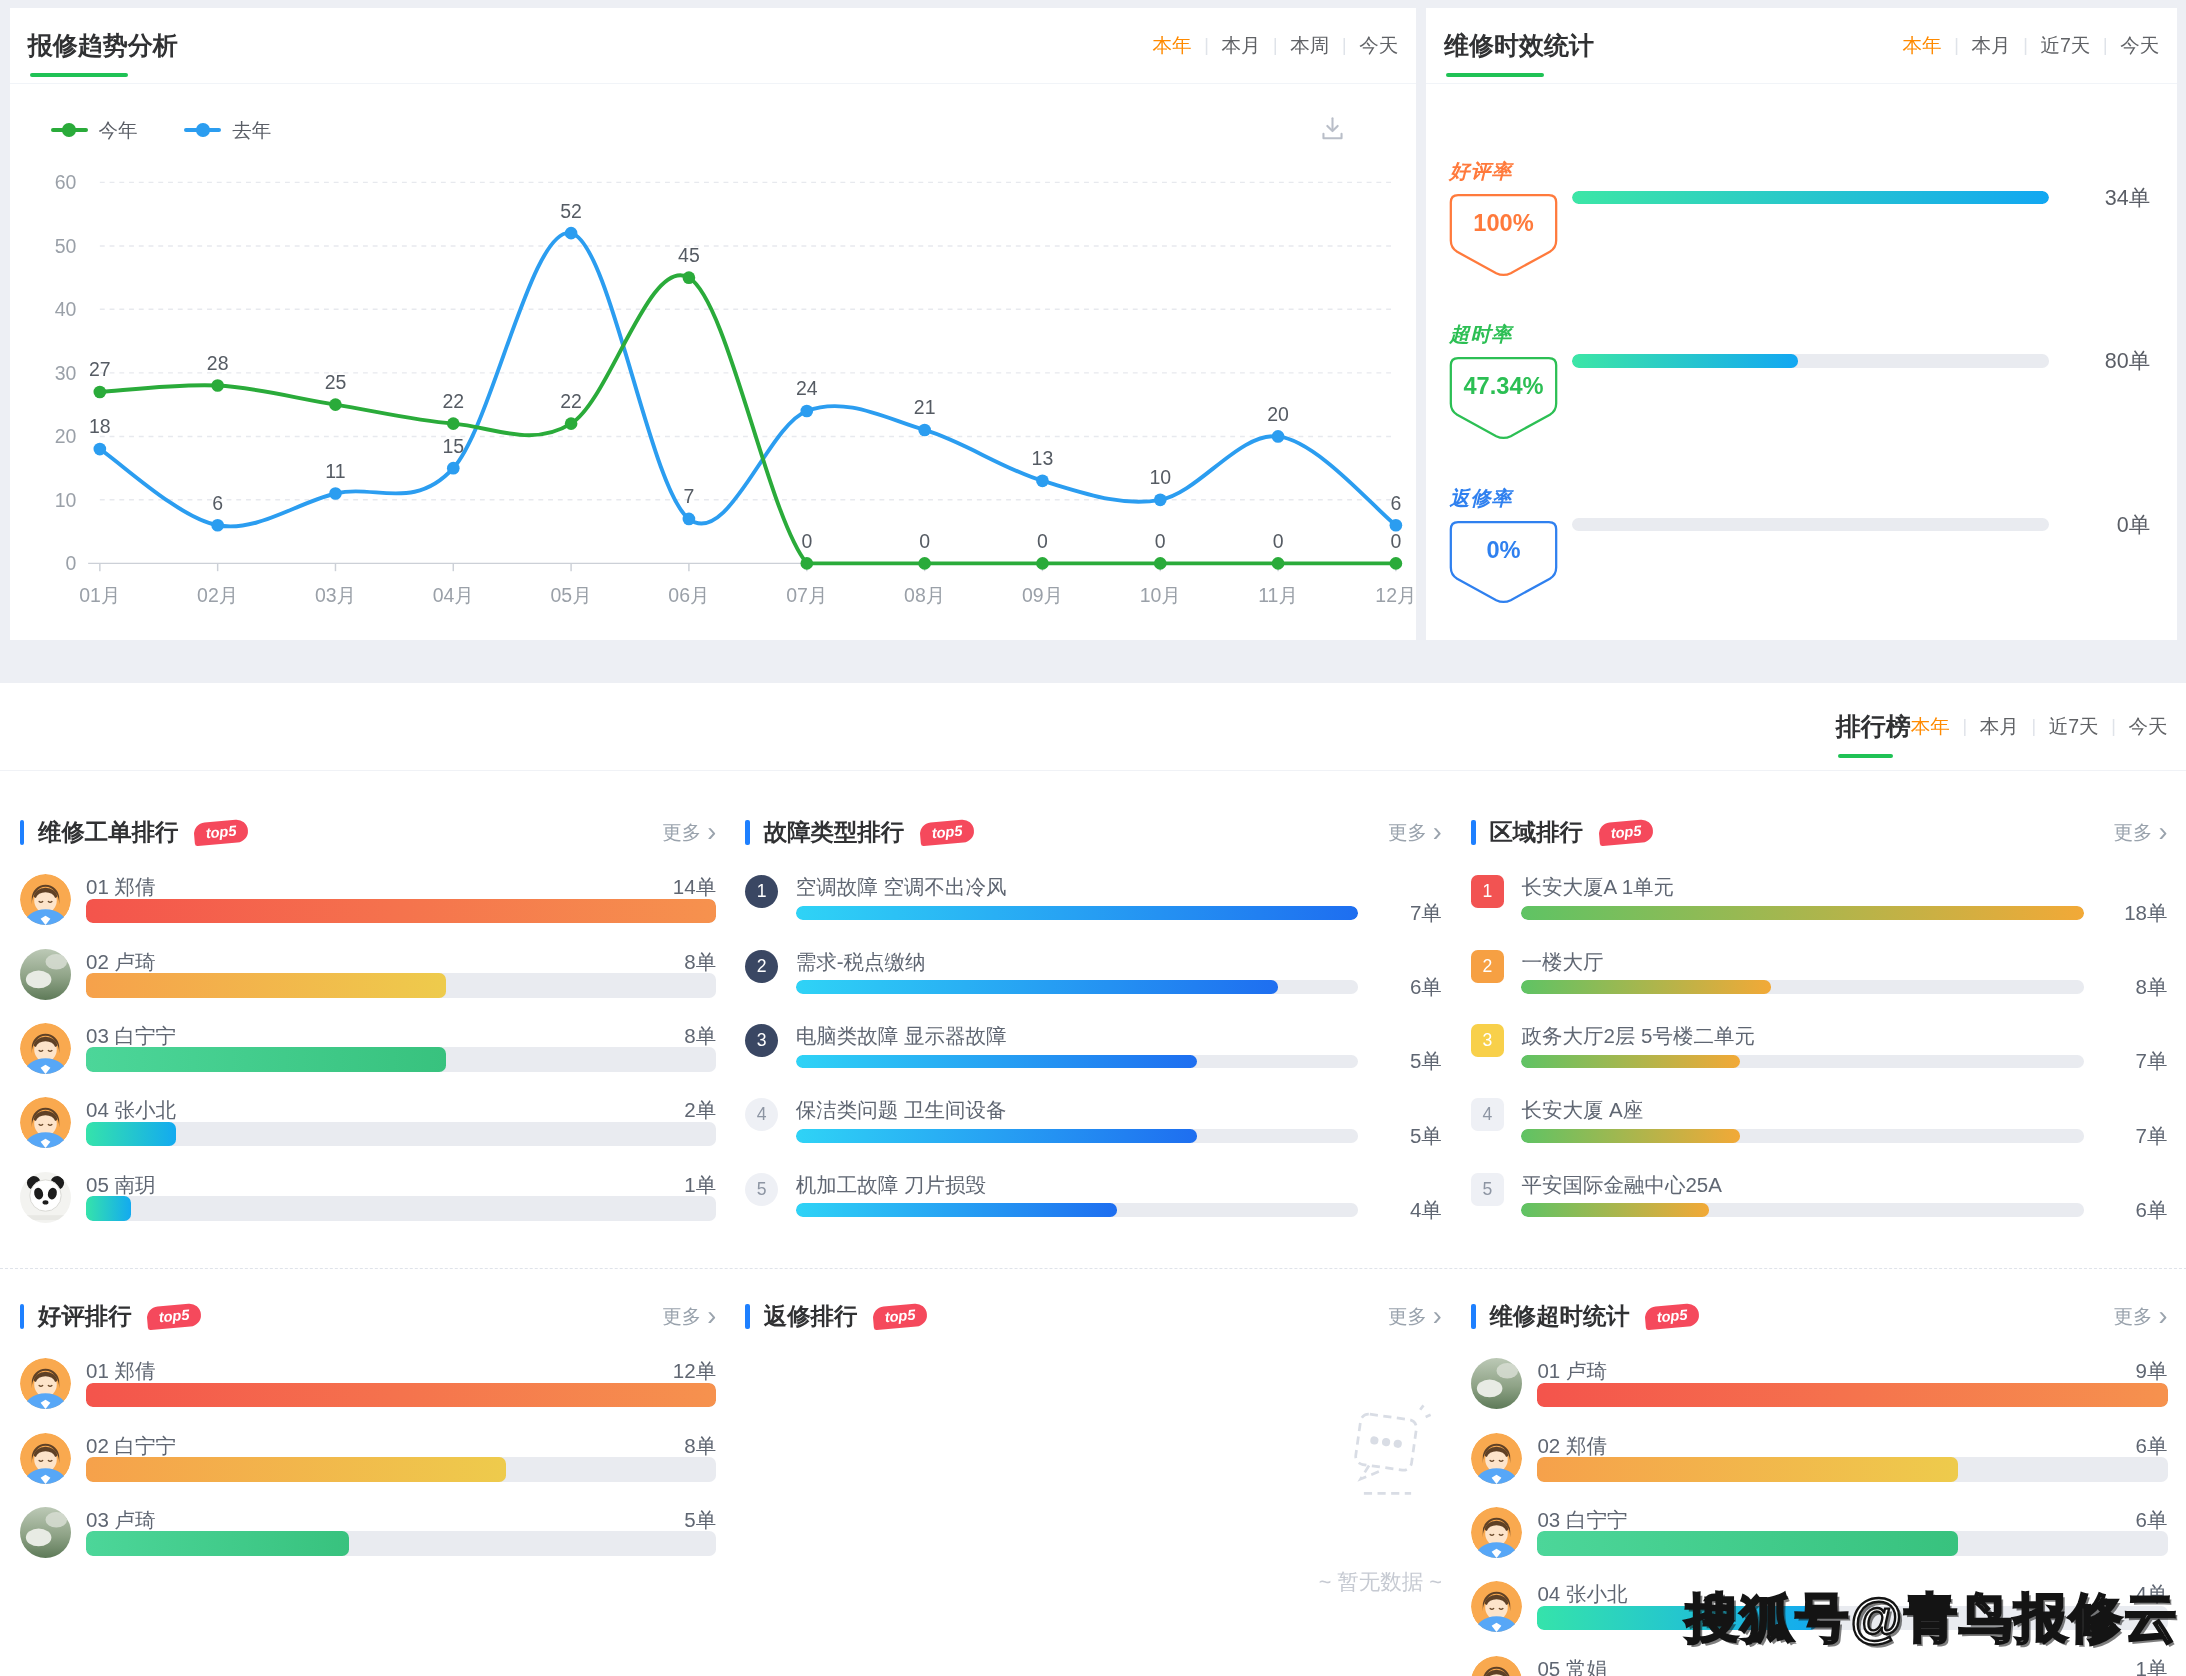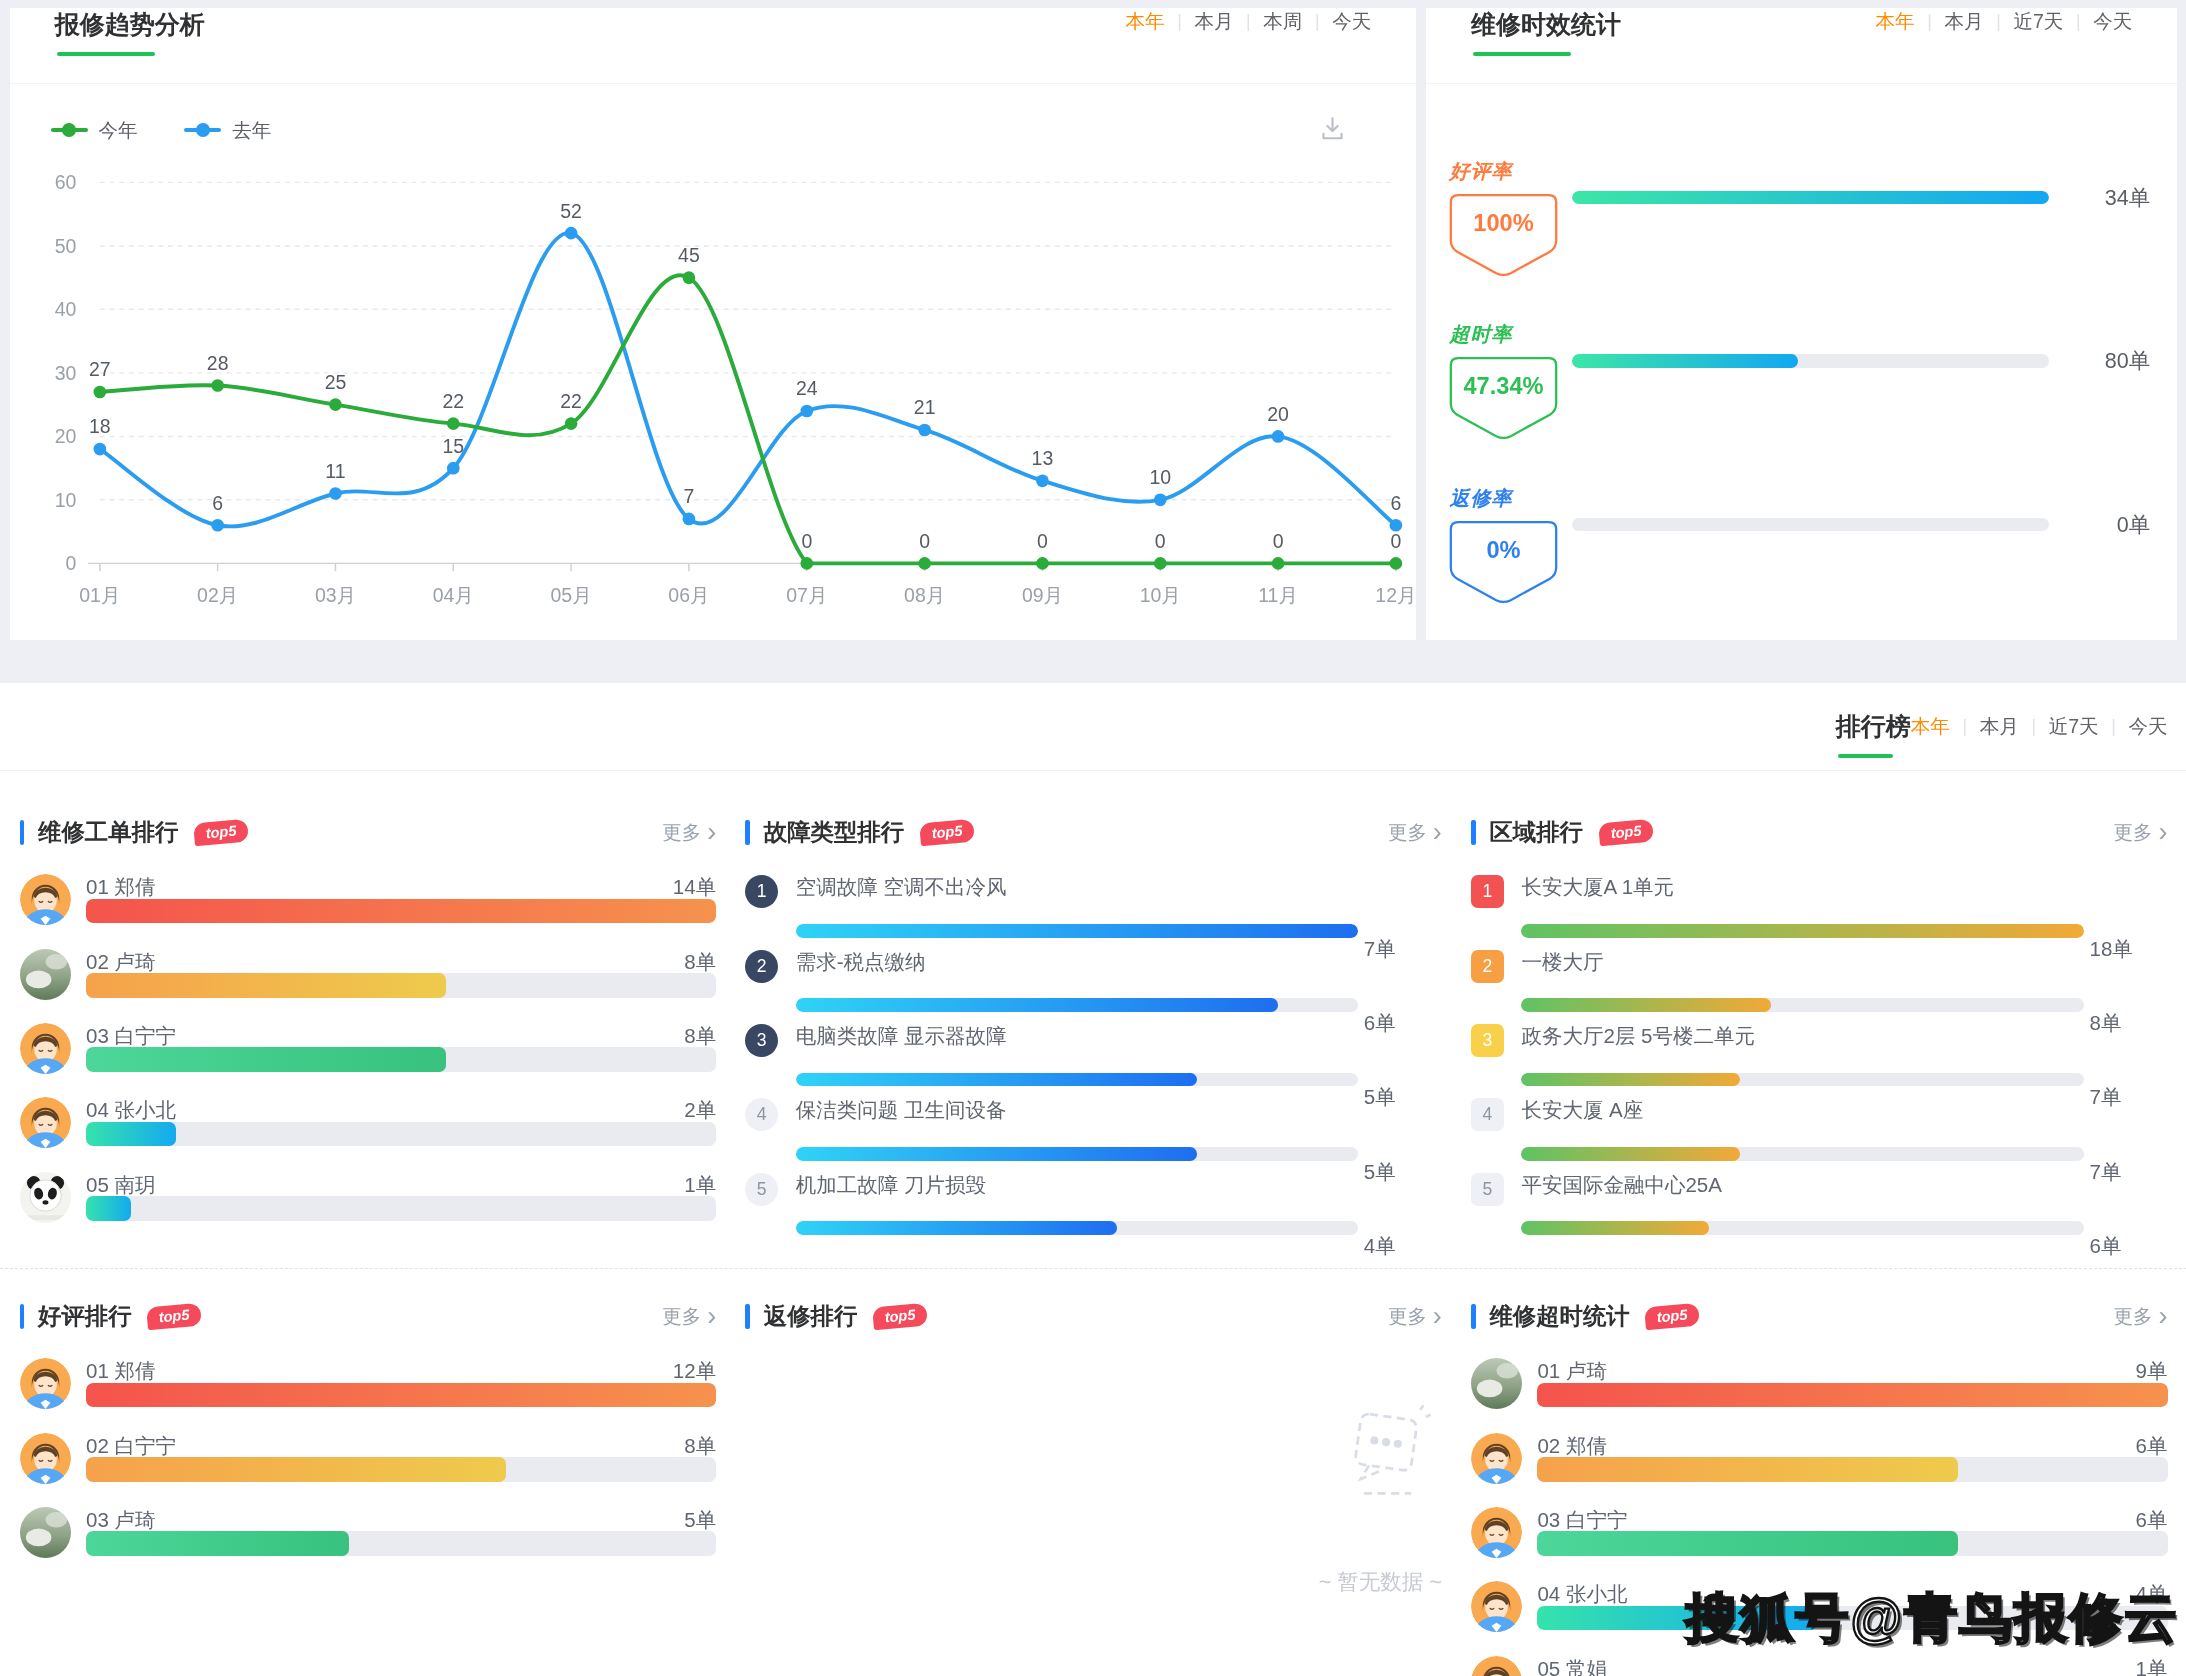--- a/index.html
+++ b/index.html
@@ -4,21 +4,21 @@
 <style>
   * { margin:0; padding:0; box-sizing:border-box; }
   html,body { width:2187px; height:1676px; overflow:hidden; }
   body { background:#edeff4; font-family:"Liberation Sans","DejaVu Sans",sans-serif; position:relative; color:#303133; }
 
   .top-row { display:flex; gap:9.8px; padding:7.8px 9.8px 0 9.8px; }
   .panel { background:#fff; height:632px; }
   .panel.trend { flex:1; }
   .panel.eff { width:836px; }
 
-  .panel-head { height:76px; border-bottom:1px solid #f1f4f8; display:flex; justify-content:space-between; align-items:flex-start; padding:0 45px; }
+  .panel-head { height:76px; border-bottom:1px solid #f1f4f8; display:flex; justify-content:space-between; align-items:center; padding:0 18px; }
   .panel-title { font-size:25px; font-weight:bold; color:#303133; position:relative; }
   .panel-title::after { content:""; position:absolute; left:2px; bottom:-15.6px; width:98px; height:4.9px; background:#1fc255; border-radius:2px; }
   .panel-title.small-ul::after { width:55px; }
 
   .tabs { display:flex; align-items:center; font-size:19.5px; color:#606266; }
   .tab { cursor:pointer; }
   .tab.active { color:#ff8a00; }
   .tab-sep { color:#dfe3e9; margin:0 12.7px; font-size:17.6px; }
 
   .legend-row { display:flex; justify-content:space-between; align-items:center; padding:29px 68px 0 41px; }
@@ -57,21 +57,21 @@
   .avatar { width:51px; height:51px; border-radius:50%; overflow:hidden; flex:none; }
   .avatar svg { width:100%; height:100%; display:block; }
   .badge-circle, .badge-square { width:33px; height:33px; border-radius:50%; font-size:17.6px; display:flex; align-items:center; justify-content:center; margin-top:1px; flex:none; }
   .badge-square { border-radius:6.8px; }
   .row-main { flex:1; margin-left:15.6px; display:flex; flex-direction:column; justify-content:space-between; padding:1px 0 2px 0; }
   .row-main.badge-main { margin-left:17.6px; }
   .line1 { display:flex; justify-content:space-between; font-size:20.5px; color:#5f6672; line-height:23.4px; }
   .line2 { display:flex; align-items:center; }
   .track { height:13.7px; border-radius:6.8px; background:#e9ebf0; overflow:hidden; flex:1; }
   .fill { height:100%; border-radius:6.8px; }
-  .bar-count { width:78px; flex:none; font-size:20.5px; color:#5f6672;margin-top:36px; }
+  .bar-count { width:78px; flex:none; text-align:right; font-size:20.5px; color:#5f6672; }
 
   .empty-wrap { display:flex; flex-direction:column; align-items:flex-end; padding-top:39px;gap:20px; }
   .empty-text { margin-top:41px; font-size:21.5px; color:#c6cad2; }
 
   .watermark { position:absolute; right:7.8px; bottom:21.5px; font-size:53px; font-weight:bold; color:#fff;
     -webkit-text-stroke:2.4px #141414; text-shadow:2.9px 2.9px 0 rgba(20,20,20,0.55); letter-spacing:2px; z-index:50; }
 </style>
 </head>
 <body>
 

